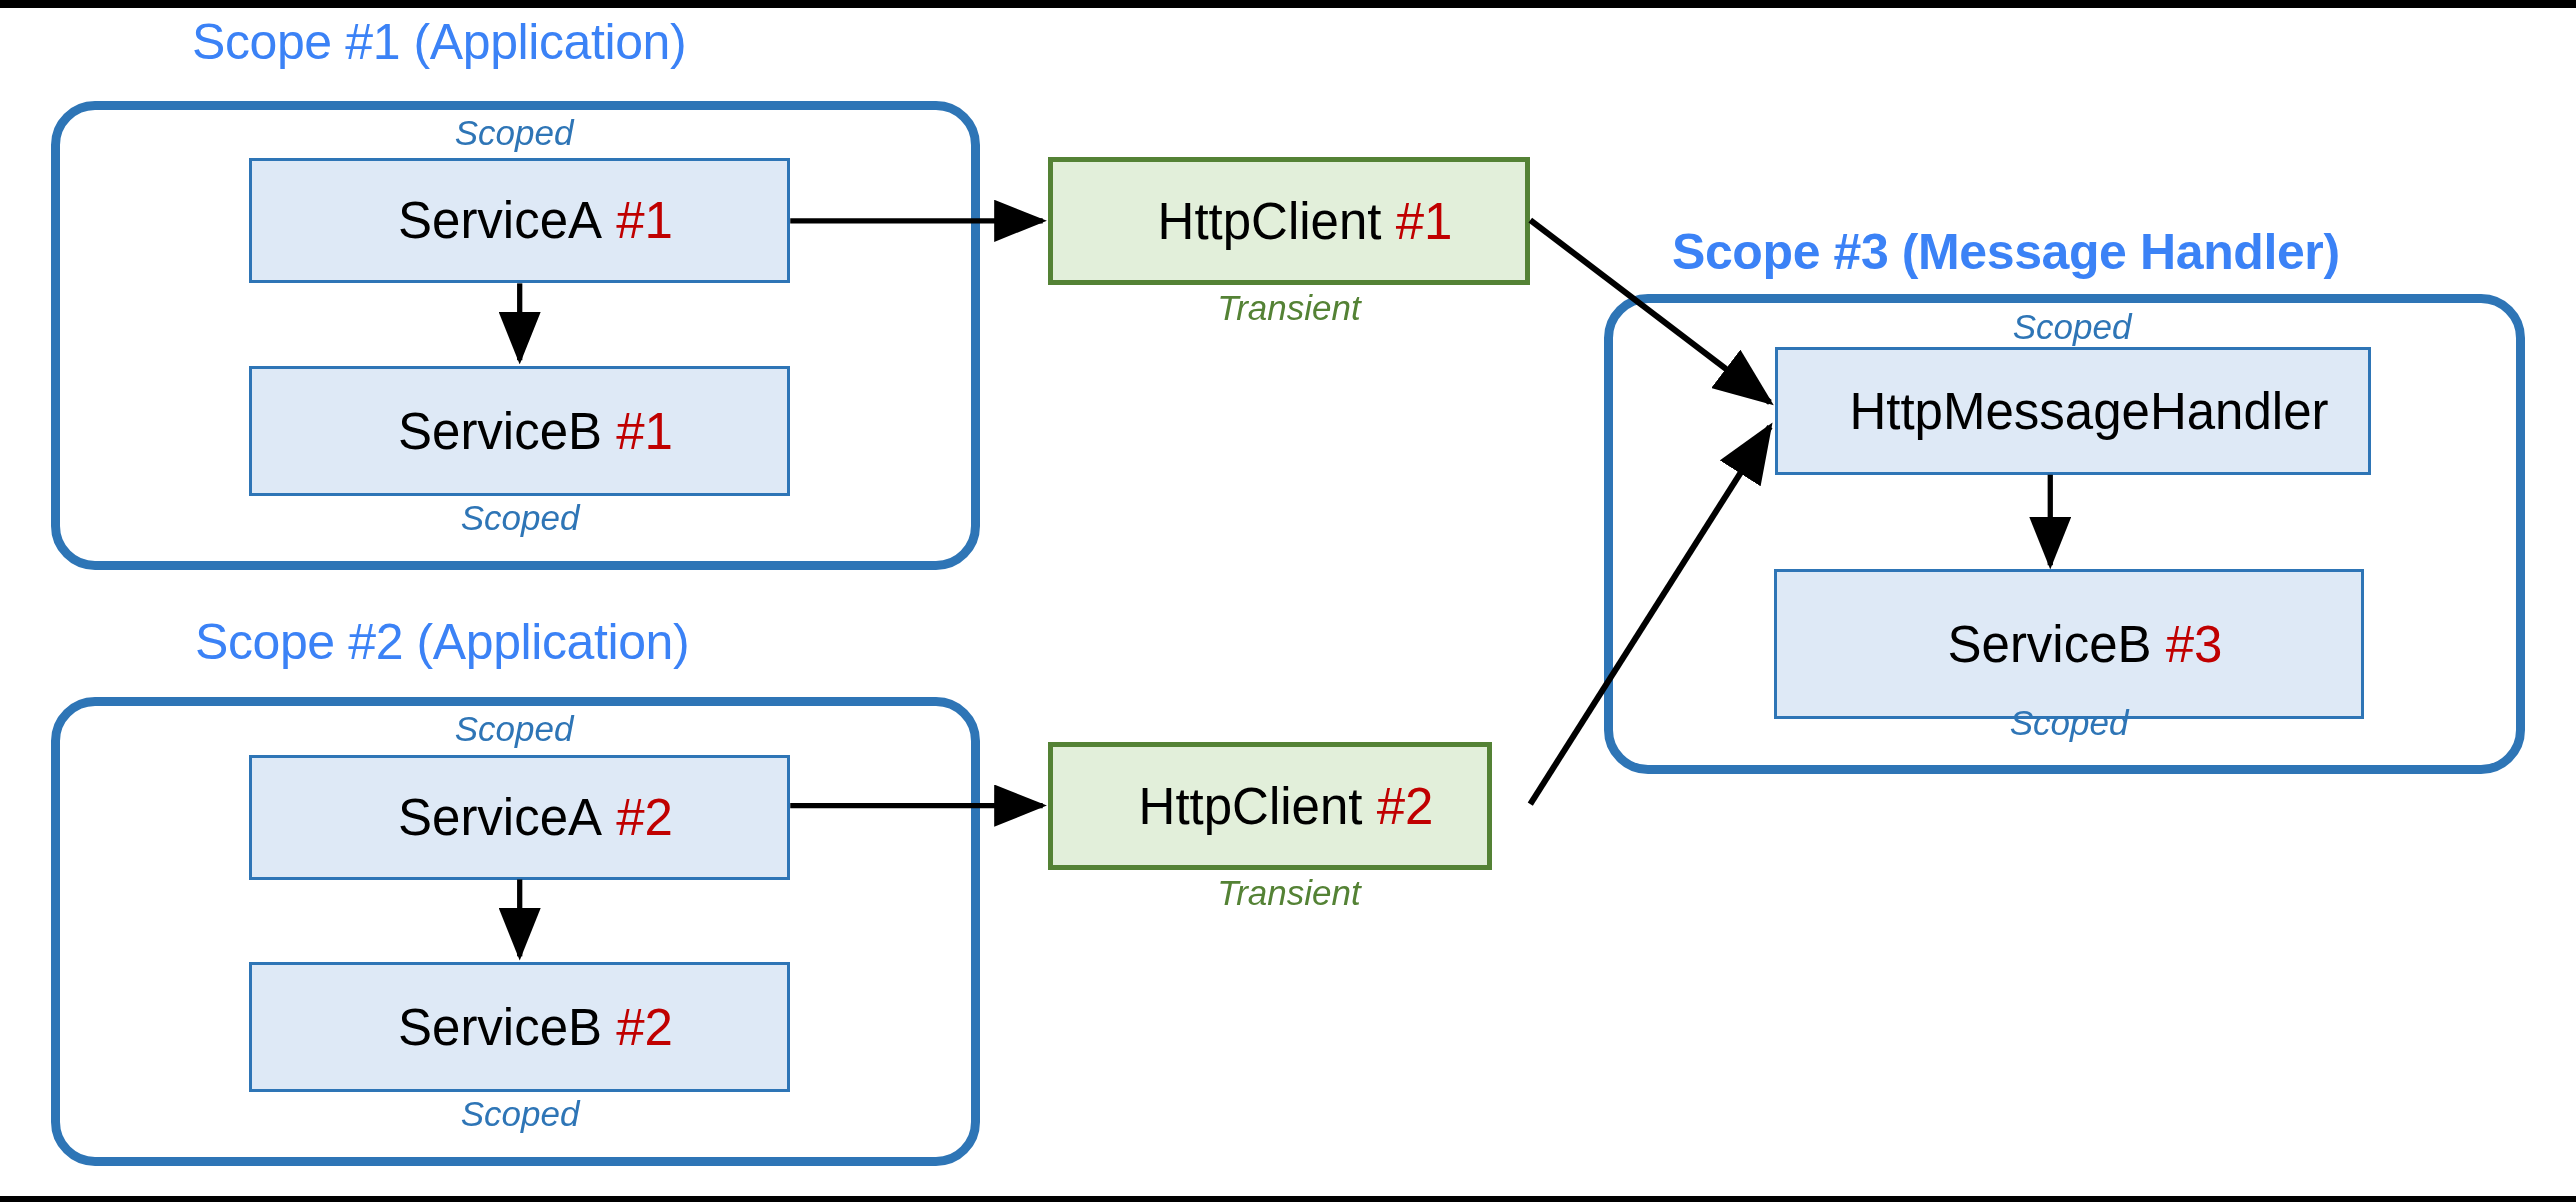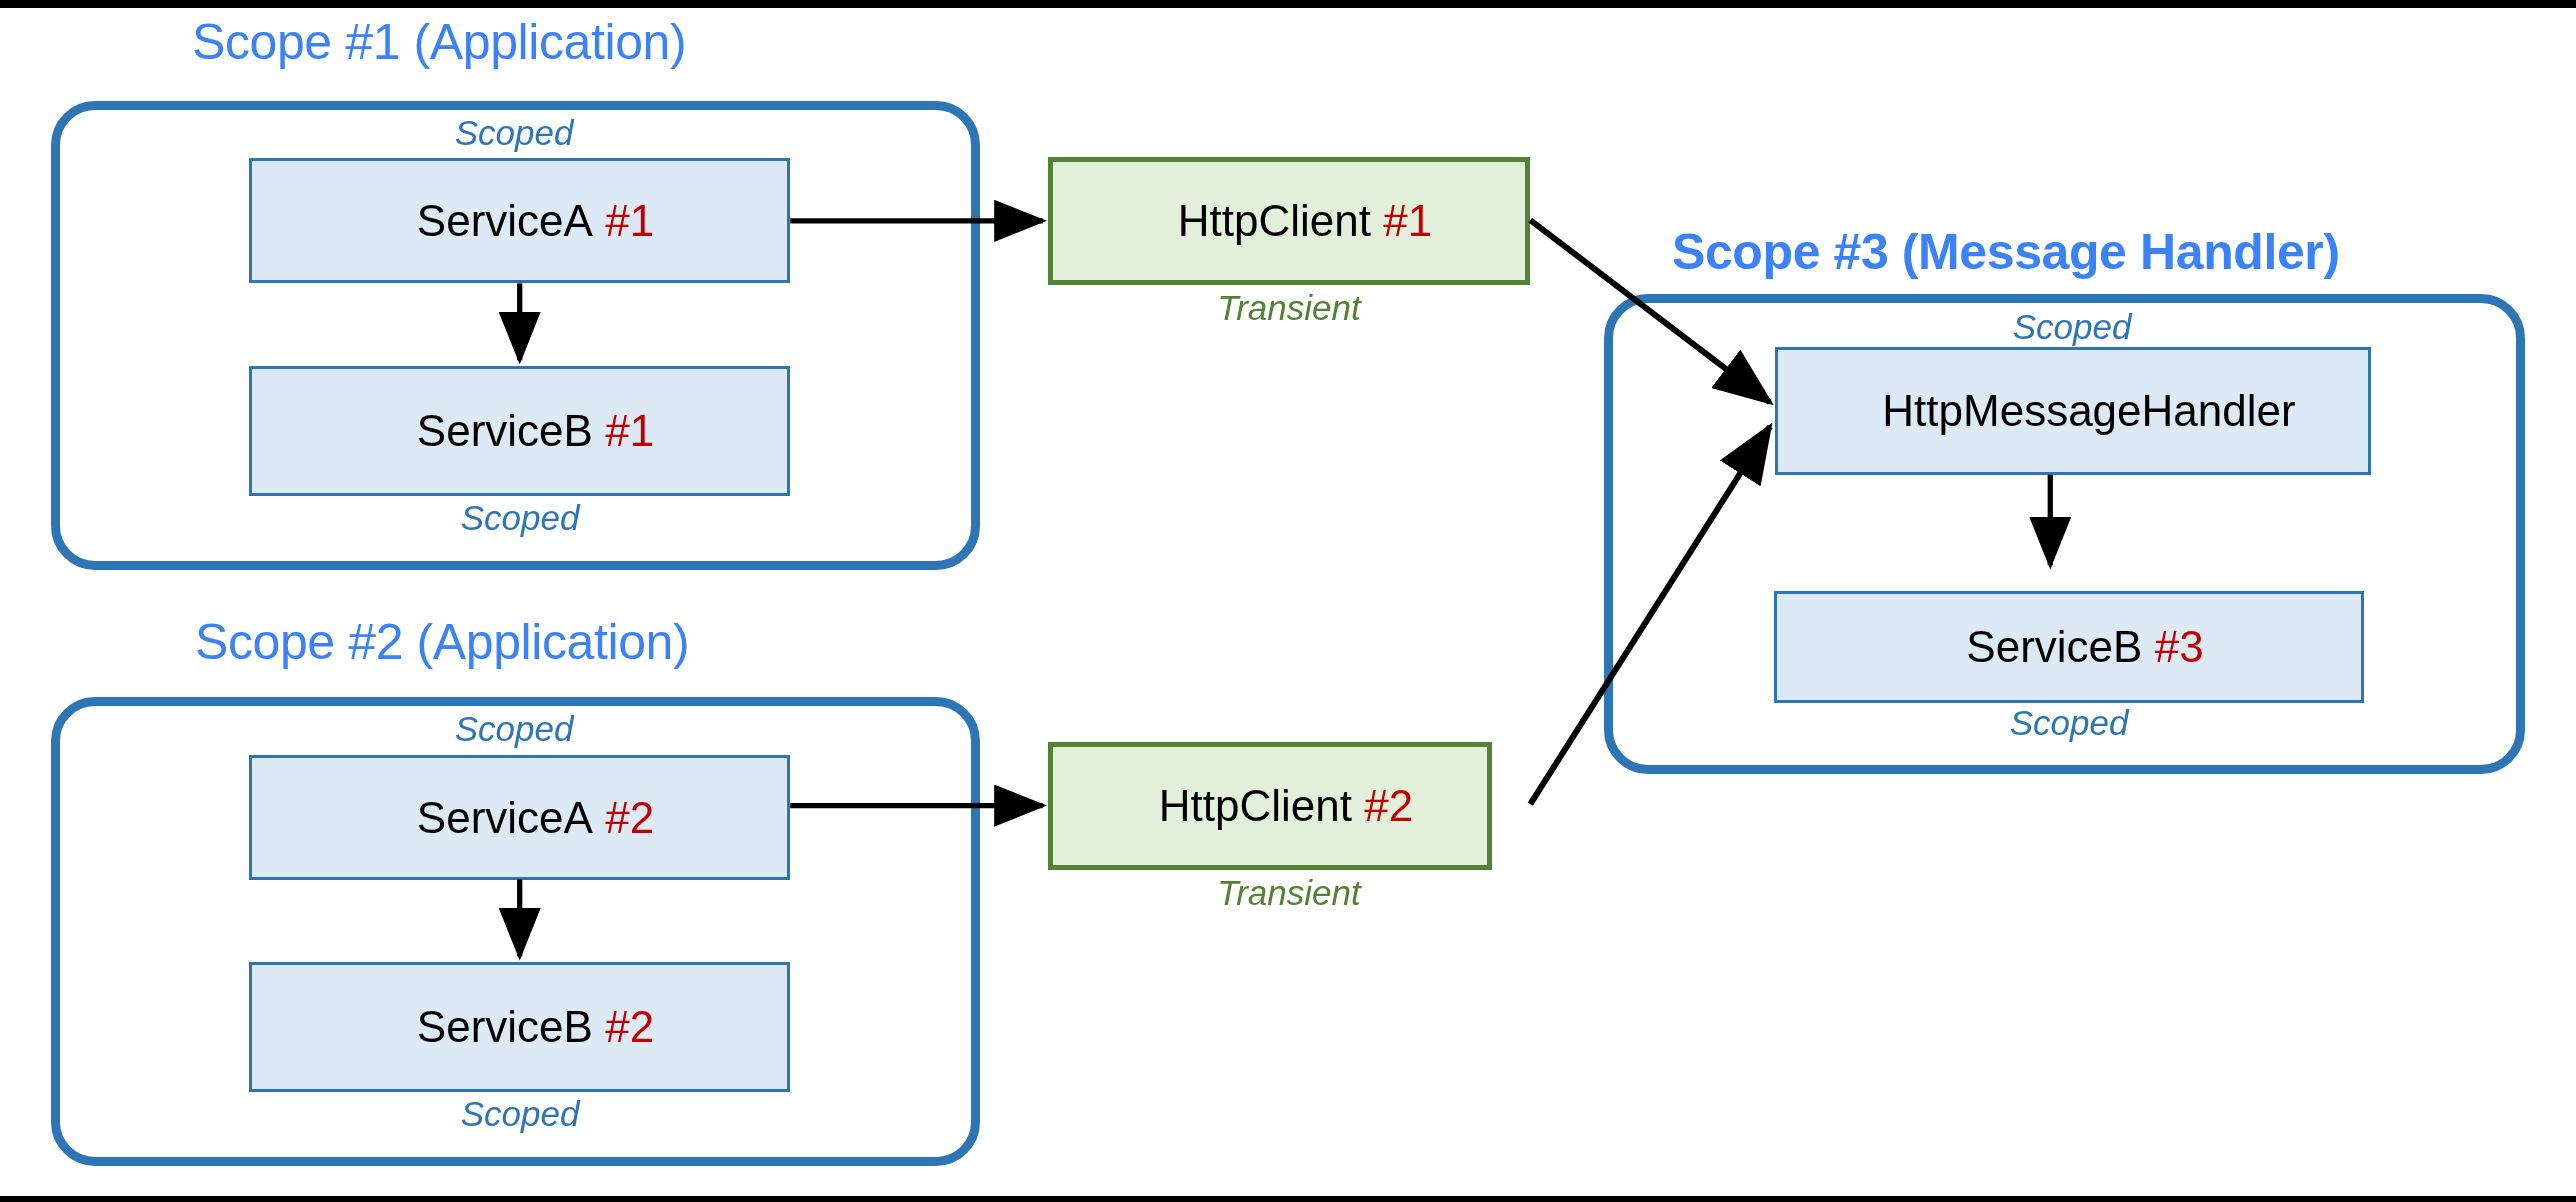--- a/index.html
+++ b/index.html
@@ -56,21 +56,21 @@
   }
   .node-blue {
     background: #DEE9F6;
     border: 3px solid #2E75B6;
   }
   .node-green {
     background: #E2EFDA;
     border: 5.3px solid #548235;
   }
   .node-label {
-    font-size: 44px;
+    font-size: 51px;
     color: #000000;
     line-height: 1;
     margin-left: 32px;
   }
   .node-label .idx { color: #C00000; }
 
   
   .lifetime {
     position: absolute;
     font-style: italic;
@@ -132,21 +132,21 @@
   <div class="scope-box" style="left:1604px; top:294px; width:921px; height:480px;"></div>
 
   <div class="lifetime scoped" style="left:1921px; top:309px; width:302px;">Scoped</div>
 
   <div class="node node-blue" style="left:1775px; top:347px; width:596px; height:128px;">
     <span class="node-label">
       <span>HttpMessageHandler</span>
     </span>
   </div>
 
-  <div class="node node-blue" style="left:1774px; top:591px; width:590px; height:112px;align-items:center;">
+  <div class="node node-blue" style="left:1774px; top:569px; width:590px; height:150px;align-items:center;">
     <span class="node-label">
       <span>ServiceB</span>&nbsp;<span class="idx">#3</span>
     </span>
   </div>
 
   <div class="lifetime scoped" style="left:1918px; top:705px; width:302px;">Scoped</div>
 
   <div class="scope-title" style="left:195px; top:617px;">Scope #2 (Application)</div>
 
   <div class="scope-box" style="left:51px; top:697px; width:929px; height:469px;"></div>

